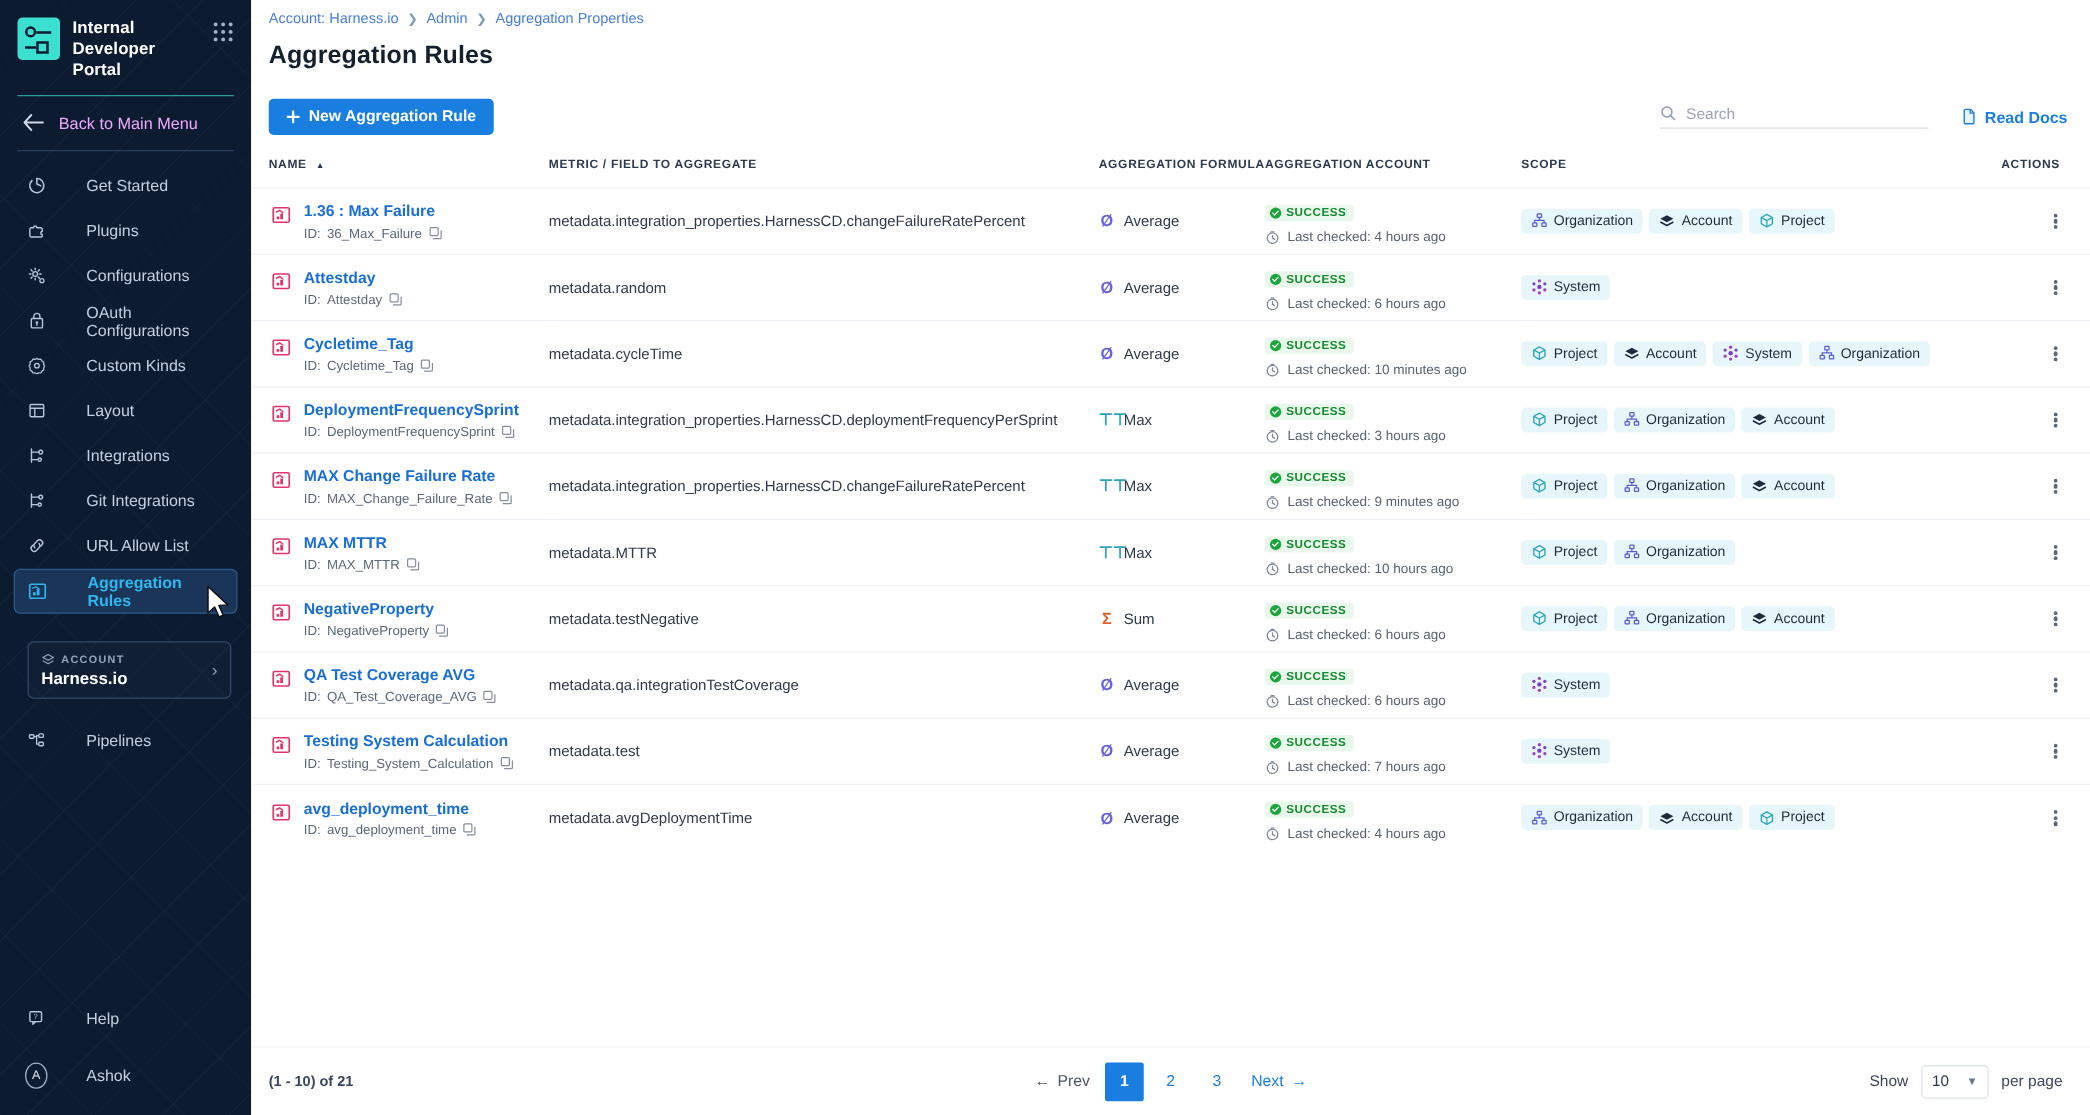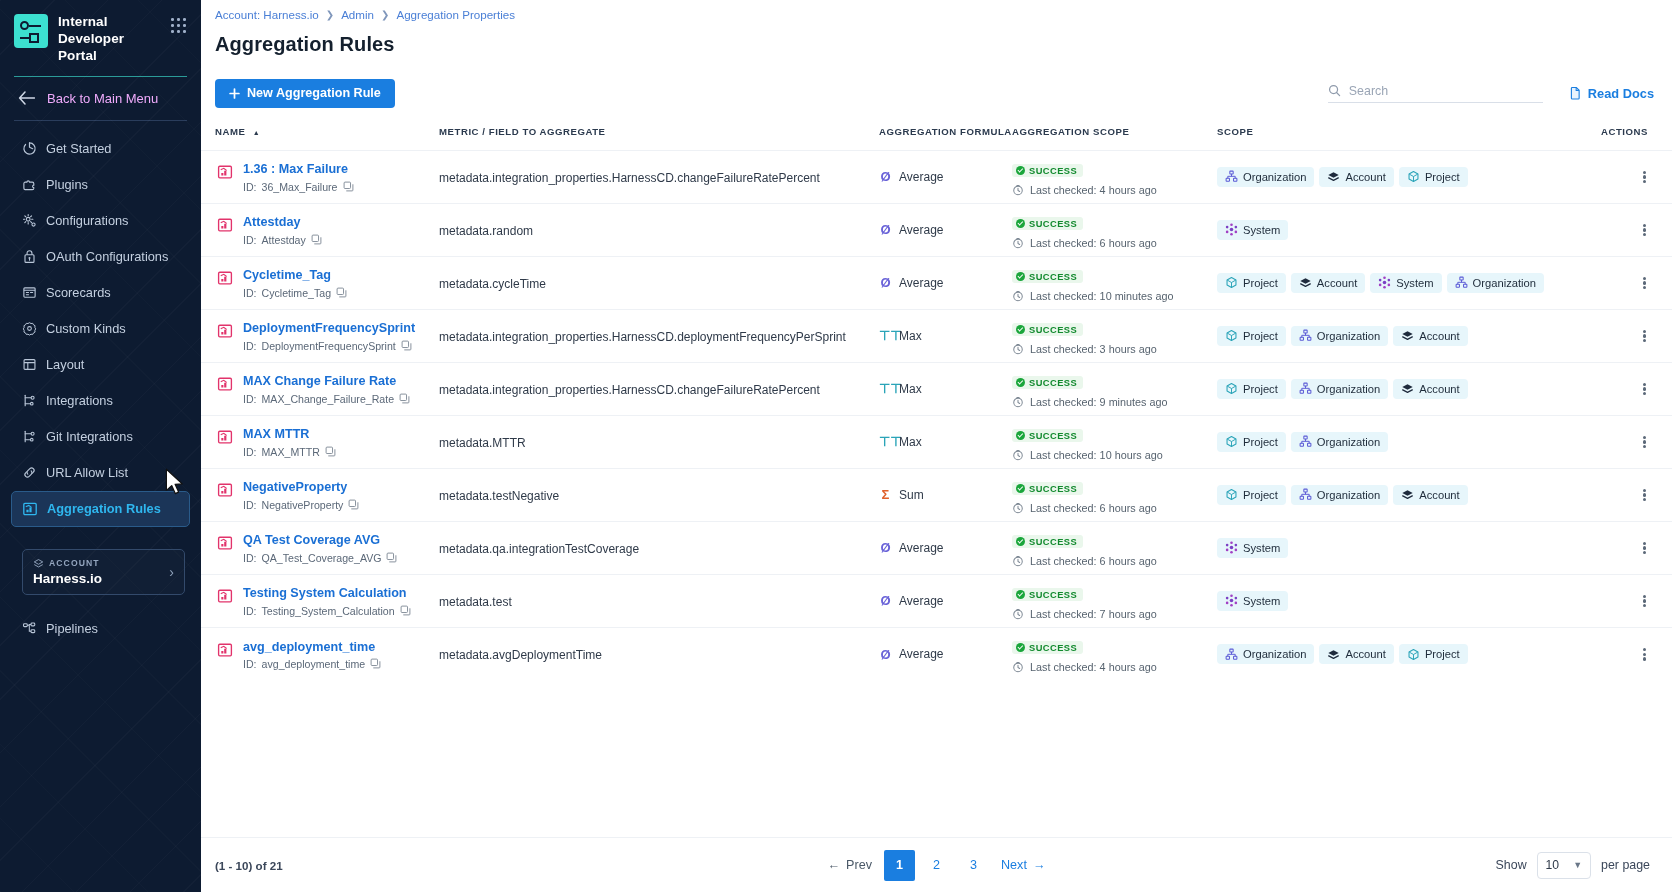--- a/index.html
+++ b/index.html
@@ -38,21 +38,21 @@
   .brand-logo .b4{position:absolute;left:6px;top:23px;width:9px;height:2.4px;background:#0d1b31;}
   .brand-title{font-size:13.5px;font-weight:bold;color:#ffffff;line-height:1.25;width:106px;letter-spacing:.1px;}
   .grid-dots{margin-left:auto;width:16px;height:16px;margin-top:4px;display:grid;grid-template-columns:repeat(3,1fr);gap:2.4px;}
   .grid-dots i{display:block;width:2.6px;height:2.6px;border-radius:50%;background:#9fb0c9;}
   .sb-rule{height:1px;background:#3a5a7d;margin:11px 14px 0 14px;position:relative;}
   .back-row{display:flex;align-items:center;gap:12px;padding:14px 16px 0 18px;position:relative;cursor:pointer;}
   .back-row .lbl{font-size:13px;color:#f0abfc;}
   .sb-rule2{height:1px;background:#2a3d5c;margin:14px 14px 0 14px;}
   .nav{padding-top:10px;position:relative;}
   .nav-item{
-    display:flex;align-items:center;gap:8px;
+    display:flex;align-items:center;gap:31px;
     height:36px;margin:0 11px;padding:0 9px;border-radius:5px;
     font-size:12.8px;color:#c4d0e0;cursor:pointer;
   }
   .nav-item .ico{width:18px;height:18px;flex:0 0 18px;display:flex;align-items:center;justify-content:center;}
   .nav-item.active{background:#1b3558;color:#3ac0f0;border:1px solid #2a5b8a;}
   .nav-item.active .lbl{color:#2fb7ef;font-weight:bold;}
   .acct-card{
     margin:22px 16px 0 22px;border:1px solid #334a6b;border-radius:5px;
     padding:8px 10px;display:flex;align-items:center;position:relative;background:rgba(255,255,255,.02);
   }
@@ -221,30 +221,20 @@
           <svg width="15" height="15" viewBox="0 0 16 16">
               <rect x="3.2" y="6.2" width="9.6" height="8" rx="1" stroke="#b9c6d8" stroke-width="1.2" fill="none"></rect>
               <path d="M5.4 6.2V4.4a2.6 2.6 0 0 1 5.2 0v1.8" stroke="#b9c6d8" stroke-width="1.2" fill="none"></path>
               <circle cx="8" cy="9.6" r="1.1" fill="#b9c6d8"></circle>
               <path d="M8 10.4v1.6" stroke="#b9c6d8" stroke-width="1.1" stroke-linecap="round"></path>
             </svg>
         </span>
         <span class="lbl">OAuth Configurations</span>
       </div>
 
-      <div class="nav-item">
-        <span class="ico">
-          <svg width="15" height="15" viewBox="0 0 16 16">
-              <rect x="2" y="3" width="12" height="10" rx="1" stroke="#b9c6d8" stroke-width="1.2" fill="none"></rect>
-              <path d="M2 5.6h12" stroke="#b9c6d8" stroke-width="1.1"></path>
-              <path d="M4.6 8h2.4M9 8h2.4M4.6 10.4h2.4" stroke="#b9c6d8" stroke-width="1.1" stroke-linecap="round"></path>
-            </svg>
-        </span>
-        <span class="lbl">Scorecards</span>
-      </div>
 
       <div class="nav-item">
         <span class="ico">
           <svg width="15" height="15" viewBox="0 0 16 16">
               <path d="M8 1.8l1.6.9 1.8-.2.9 1.6 1.6.9-.2 1.8.9 1.6-.9 1.6.2 1.8-1.6.9-.9 1.6-1.8-.2-1.6.9-1.6-.9-1.8.2-.9-1.6-1.6-.9.2-1.8L1.4 8.4l.9-1.6-.2-1.8 1.6-.9.9-1.6 1.8.2z" stroke="#b9c6d8" stroke-width="1.05" fill="none" stroke-linejoin="round"></path>
               <circle cx="8" cy="8" r="2" stroke="#b9c6d8" stroke-width="1.1" fill="none"></circle>
             </svg>
         </span>
         <span class="lbl">Custom Kinds</span>
       </div>
@@ -328,20 +318,38 @@
               <rect x="1.6" y="3" width="4" height="3" rx="1" stroke="#b9c6d8" stroke-width="1.15" fill="none"></rect>
               <rect x="9.6" y="2.2" width="4" height="3" rx="1" stroke="#b9c6d8" stroke-width="1.15" fill="none"></rect>
               <rect x="9.6" y="9.4" width="4" height="3" rx="1" stroke="#b9c6d8" stroke-width="1.15" fill="none"></rect>
               <path d="M5.8 4.6h2v6.3h1.6M7.6 3.7h1.8" stroke="#b9c6d8" stroke-width="1.1" fill="none" stroke-linecap="round"></path>
             </svg>
         </span>
         <span class="lbl">Pipelines</span>
       </div>
     </div>
 
+    <div class="sb-bottom">
+      <div class="nav-item">
+        <span class="ico">
+          <svg width="15" height="15" viewBox="0 0 16 16">
+              <rect x="2" y="2.6" width="10" height="8.4" rx="1.2" stroke="#b9c6d8" stroke-width="1.2" fill="none"></rect>
+              <text x="7" y="8.9" font-size="6.4" fill="#b9c6d8" text-anchor="middle" font-family="Liberation Sans">?</text>
+              <path d="M4.6 11v2.2l2.4-2.2" stroke="#b9c6d8" stroke-width="1.15" fill="none" stroke-linejoin="round"></path>
+            </svg>
+        </span>
+        <span class="lbl">Help</span>
+      </div>
+      <div class="nav-item" style="margin-top:10px;">
+        <span class="ico">
+          <span class="avatar">A</span>
+        </span>
+        <span class="lbl">Ashok</span>
+      </div>
+    </div>
 
     <div class="cursor">
       <svg width="22" height="30" viewBox="0 0 22 30">
           <path d="M1.4 1.2L1.4 22.4 6.7 17.6 10.3 25.6 13.6 24.1 10.1 16.3 17.2 15.9z" fill="#ffffff" stroke="#111111" stroke-width="1.2" stroke-linejoin="round"></path>
         </svg>
     </div>
   </aside>
 
   <section class="main">
 
@@ -390,21 +398,21 @@
     <div class="tbl-wrap">
       <table>
         <thead>
           <tr>
             <th class="col-name">
               <span>NAME</span>
               <span style="font-size:7px;margin-left:4px;">▲</span>
             </th>
             <th class="col-metric">METRIC / FIELD TO AGGREGATE</th>
             <th class="col-formula">AGGREGATION FORMULA</th>
-            <th class="col-status">AGGREGATION SCOPE</th>
+            <th class="col-status">AGGREGATION ACCOUNT</th>
             <th class="col-scope">SCOPE</th>
             <th class="col-actions">ACTIONS</th>
           </tr>
         </thead>
         <tbody id="tbody">
             <tr>
               <td class="c-name">
                 <div class="name-cell">
                   <span class="rule-ico">
                     <svg width="16" height="16" viewBox="0 0 16 16">

